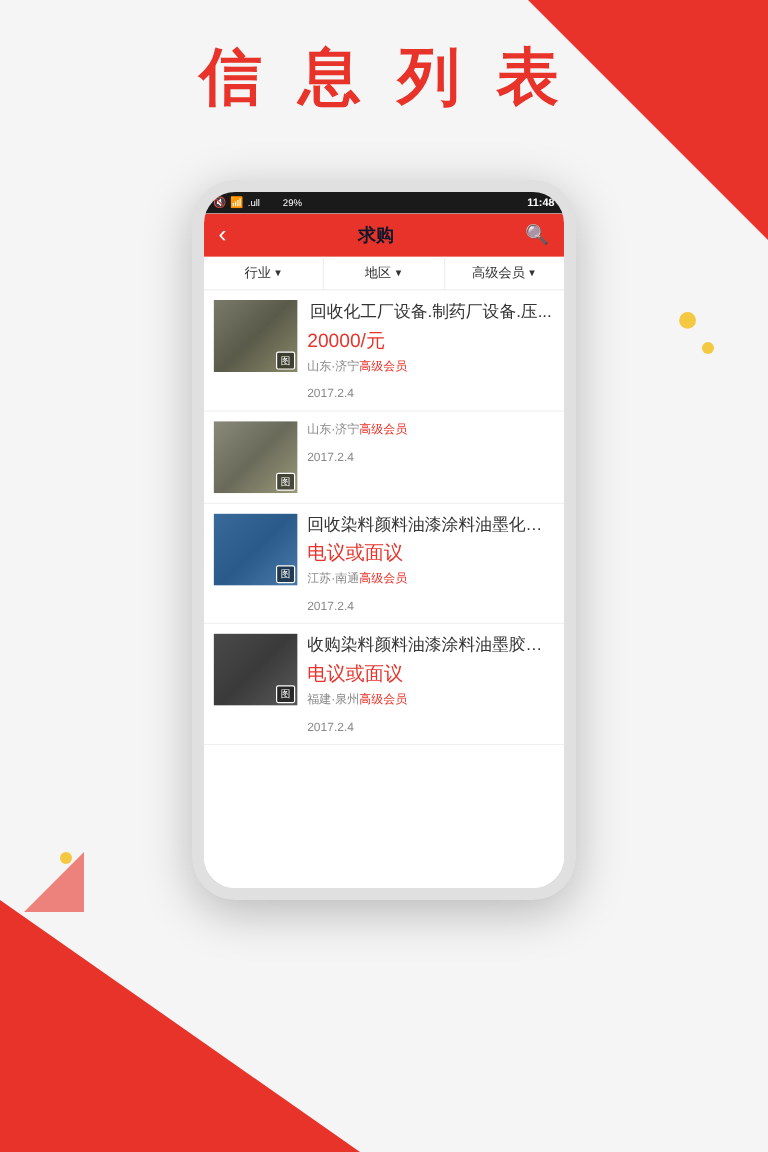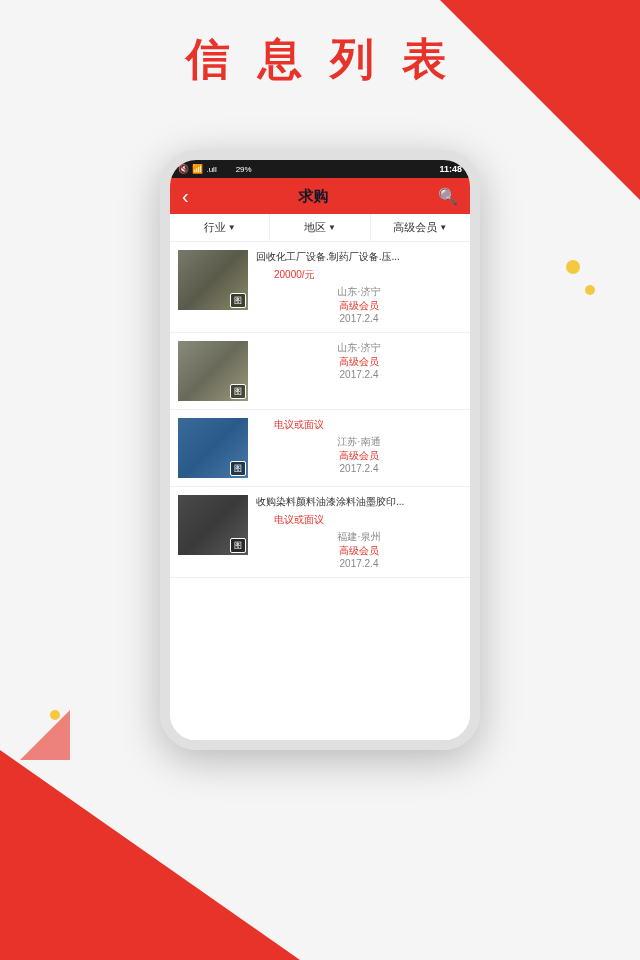--- a/index.html
+++ b/index.html
@@ -57,21 +57,21 @@
     }
 
     
     .page-header {
       position: absolute;
       top: 30px;
       left: 0; right: 0;
       text-align: center;
     }
     .page-title {
-      font-size: 44px;
+      font-size: 52px;
       font-weight: 900;
       color: #e8332a;
       letter-spacing: 8px;
       text-align: center;
     }
     .page-subtitle {
       font-size: 28px;
       color: #888;
       margin-top: 10px;
       letter-spacing: 2px;
@@ -211,47 +211,47 @@
     .img-1 { background: linear-gradient(135deg, #7a7a6a 0%, #5a5a4a 50%, #8a8a6a 100%); }
     .img-2 { background: linear-gradient(135deg, #8a8a7a 0%, #6a6a5a 50%, #9a9a7a 100%); }
     .img-3 { background: linear-gradient(135deg, #3a6a9a 0%, #2a5a8a 50%, #4a7aaa 100%); }
     .img-4 { background: linear-gradient(135deg, #4a4a4a 0%, #3a3a3a 50%, #5a5a5a 100%); }
 
     .item-content {
       flex: 1;
       min-width: 0;
     }
     .item-title {
-      font-size: 10px;
+      font-size: 14px;
       color: #333;
       line-height: 1.4;
       margin-bottom: 4px;
       white-space: nowrap;
       overflow: hidden;
       text-overflow: ellipsis;
+      text-align: center;
     }
     .item-price {
-      font-size: 10px;
+      font-size: 16px;
       color: #e8332a;
       margin-bottom: 3px;
-      margin-left: 18px;
     }
     .item-meta {
       display: flex;
       justify-content: flex-start;
       align-items: center;
-      flex-direction: column;
     }
     .item-location {
       font-size: 10px;
       color: #888;
     }
     .item-date {
       font-size: 10px;
       color: #888;
+      margin-top: 11px;
     }
     .item-badge {
       font-size: 10px;
       color: #e8332a;
     }
 
     
     .bg-stripe {
       position: absolute;
       bottom: 0; left: 0;
@@ -362,20 +362,21 @@
           </div>
         </div>
 
         <div class="list-item">
           <div class="item-image">
             <div class="item-img-placeholder img-3">
               <span class="img-overlay-label">图</span>
             </div>
           </div>
           <div class="item-content">
+            <div class="item-title">回收染料颜料油漆涂料油墨化工...</div>
             <div class="item-price">电议或面议</div>
             <div class="item-meta">
               <span class="item-location">江苏·南通</span>
               <span class="item-badge">高级会员</span>
             </div>
             <div class="item-meta">
               <span></span>
               <span class="item-date">2017.2.4</span>
             </div>
           </div>

